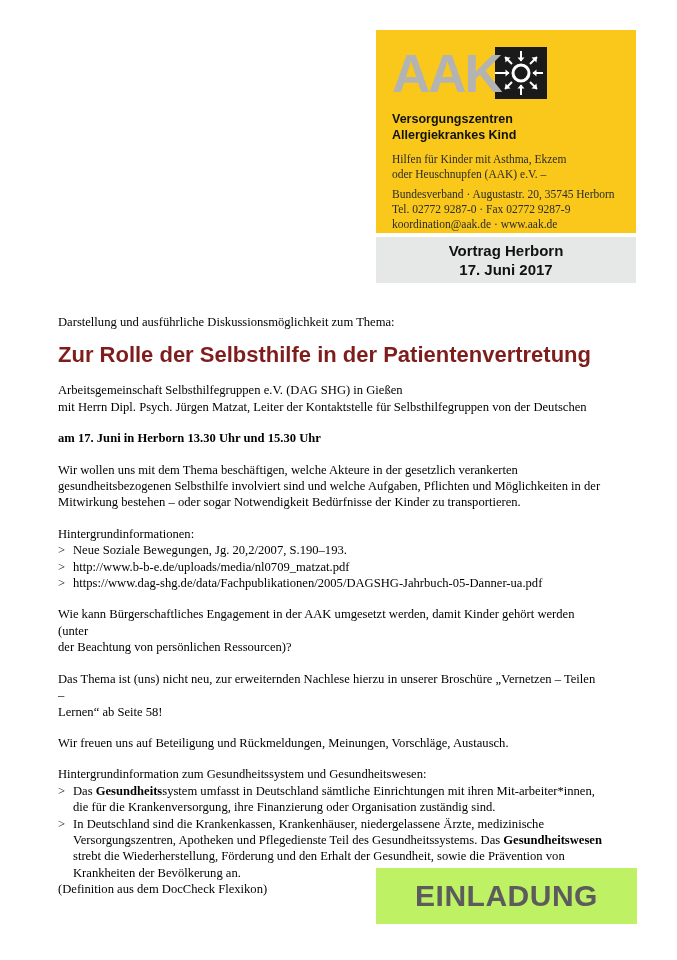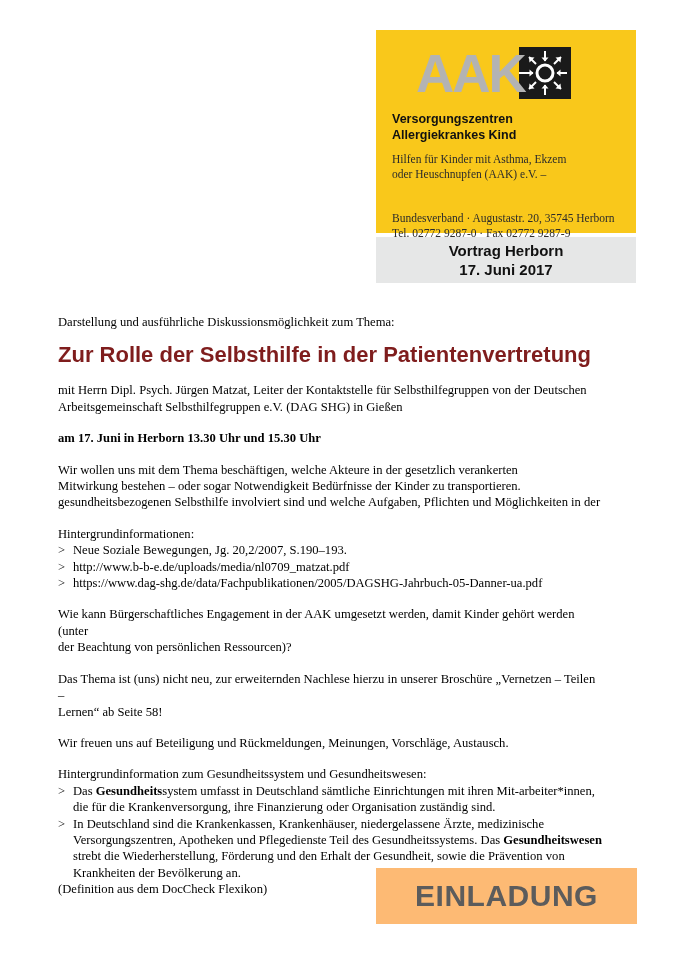--- a/index.html
+++ b/index.html
@@ -34,21 +34,20 @@
   }
   .logo-wordmark {
     font-family: "Liberation Sans", sans-serif;
     font-weight: bold;
     font-size: 53px;
     line-height: 53px;
     letter-spacing: -2px;
     color: #b3b3b3;
     position: relative;
     z-index: 2;
-    margin-left: 24px;
   }
   .sun-mark {
     width: 52px;
     height: 52px;
     background: #1a1a1a;
     margin-left: -6px;
     position: relative;
     z-index: 1;
   }
   .sun-mark svg { display: block; }
@@ -66,21 +65,21 @@
     font-size: 11.5px;
     line-height: 15px;
     color: #2b2b2b;
     margin-top: 9px;
   }
   .logo-contact {
     font-family: "Liberation Serif", serif;
     font-size: 11.5px;
     line-height: 15px;
     color: #2b2b2b;
-    margin-top: 29px;
+    margin-top: 5px;
   }
 
   
   .event-banner {
     position: absolute;
     left: 376px;
     top: 237px;
     width: 260px;
     height: 46px;
     background: #e6e7e7;
@@ -129,21 +128,21 @@
   }
   .bullet-text { flex: 1; }
 
   
   .invite-banner {
     position: absolute;
     left: 376px;
     top: 868px;
     width: 261px;
     height: 56px;
-    background: #fdba74;
+    background: #bef264;
     display: flex;
     align-items: center;
     justify-content: center;
   }
   .invite-text {
     font-family: "Liberation Sans", sans-serif;
     font-weight: bold;
     font-size: 30px;
     letter-spacing: 0.5px;
     color: #5c5c5c;
@@ -201,30 +200,30 @@
 </div>
 
 <div class="body-content">
 
   <p>Darstellung und ausführliche Diskussionsmöglichkeit zum Thema:</p>
   <div class="gap-md"></div>
 
   <p class="main-title">Zur Rolle der Selbsthilfe in der Patientenvertretung</p>
   <div class="gap-lg"></div>
 
+  <p>Arbeitsgemeinschaft Selbsthilfegruppen e.V. (DAG SHG) in Gießen</p>
   <p>mit Herrn Dipl. Psych. Jürgen Matzat, Leiter der Kontaktstelle für Selbsthilfegruppen von der Deutschen</p>
-  <p>Arbeitsgemeinschaft Selbsthilfegruppen e.V. (DAG SHG) in Gießen</p>
   <div class="gap-md"></div>
 
   <p class="bold">am 17. Juni in Herborn 13.30 Uhr und 15.30 Uhr</p>
   <div class="gap-md"></div>
 
   <p>Wir wollen uns mit dem Thema beschäftigen, welche Akteure in der gesetzlich verankerten</p>
+  <p>gesundheitsbezogenen Selbsthilfe involviert sind und welche Aufgaben, Pflichten und Möglichkeiten in der</p>
   <p>Mitwirkung bestehen – oder sogar Notwendigkeit Bedürfnisse der Kinder zu transportieren.</p>
-  <p>gesundheitsbezogenen Selbsthilfe involviert sind und welche Aufgaben, Pflichten und Möglichkeiten in der</p>
   <div class="gap-md"></div>
 
   <p>Hintergrundinformationen:</p>
   <div class="bullet-list">
     <div class="bullet-row">
       <span class="bullet-mark">&gt;</span>
       <span class="bullet-text">Neue Soziale Bewegungen, Jg. 20,2/2007, S.190–193.</span>
     </div>
     <div class="bullet-row">
       <span class="bullet-mark">&gt;</span>

